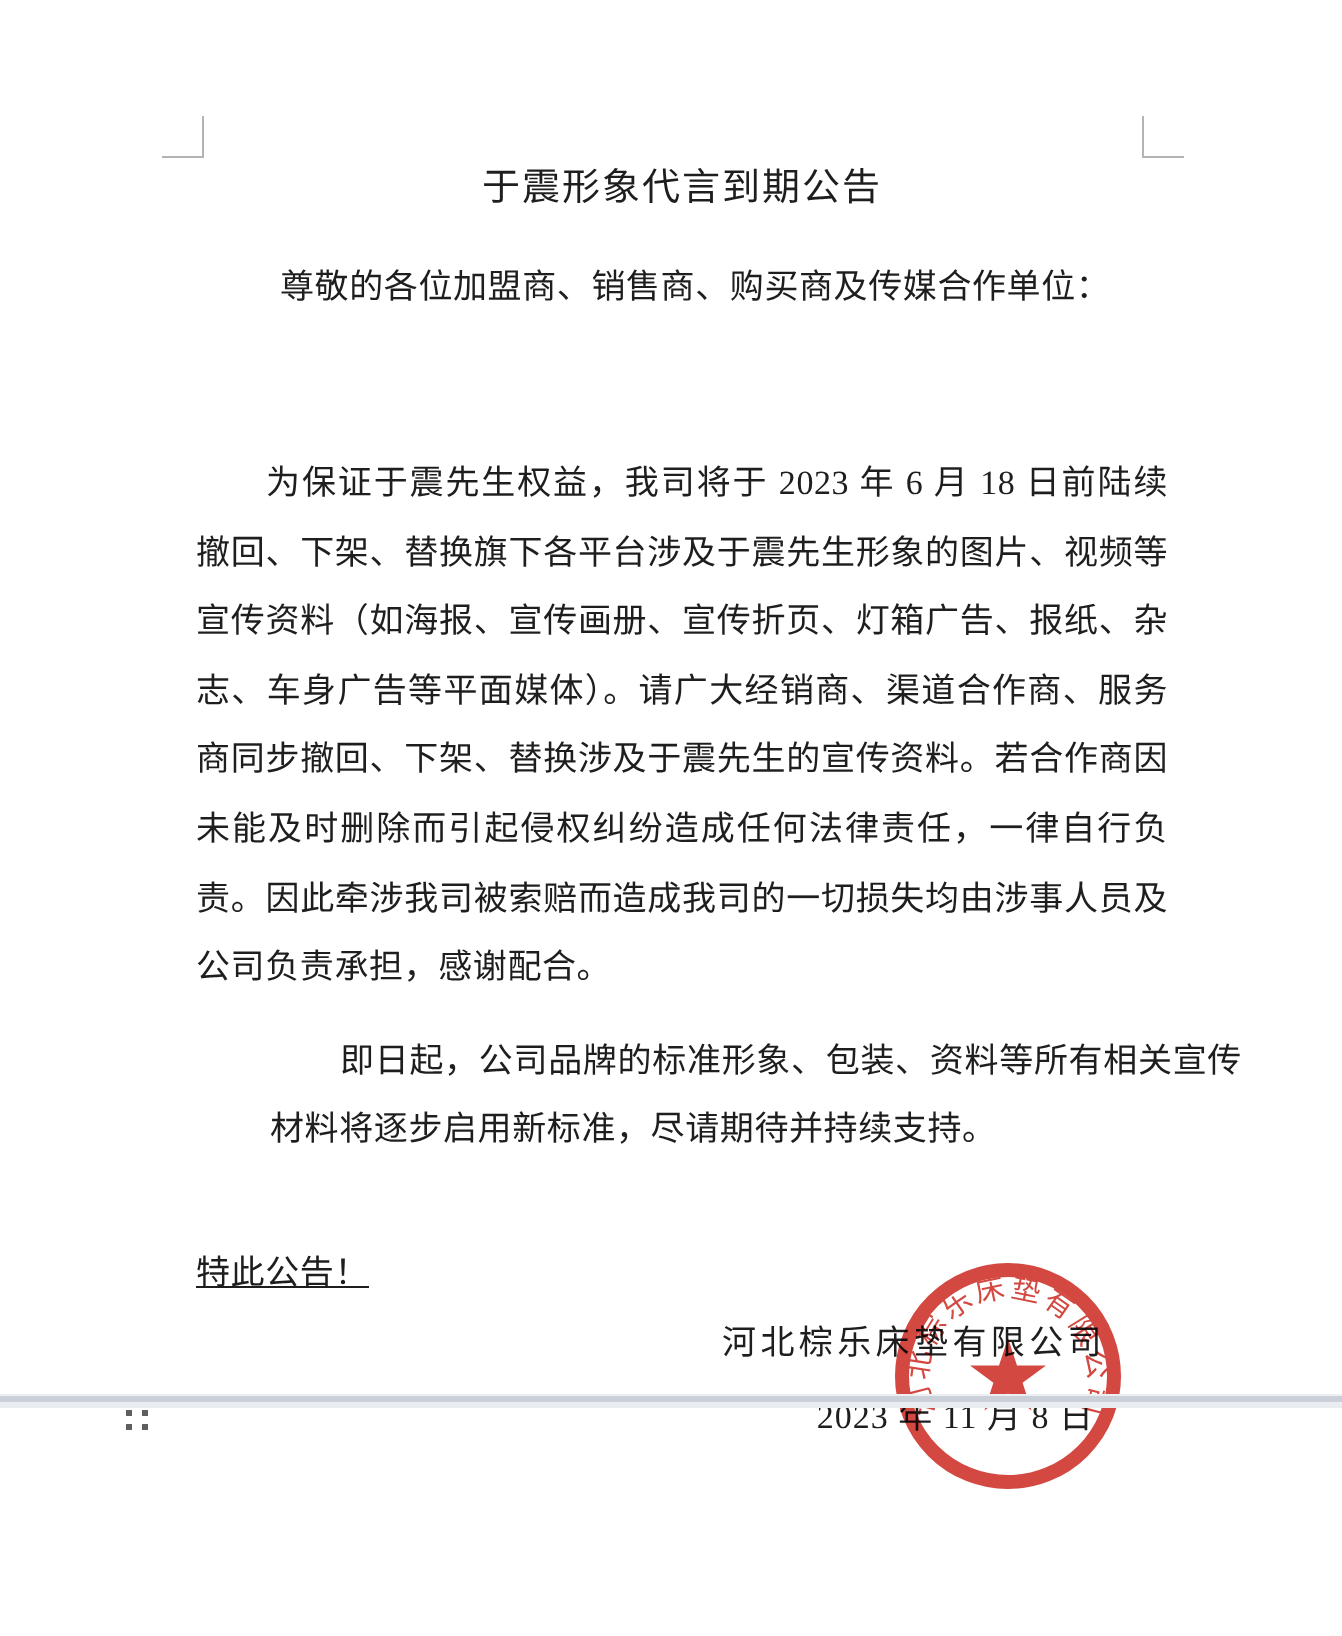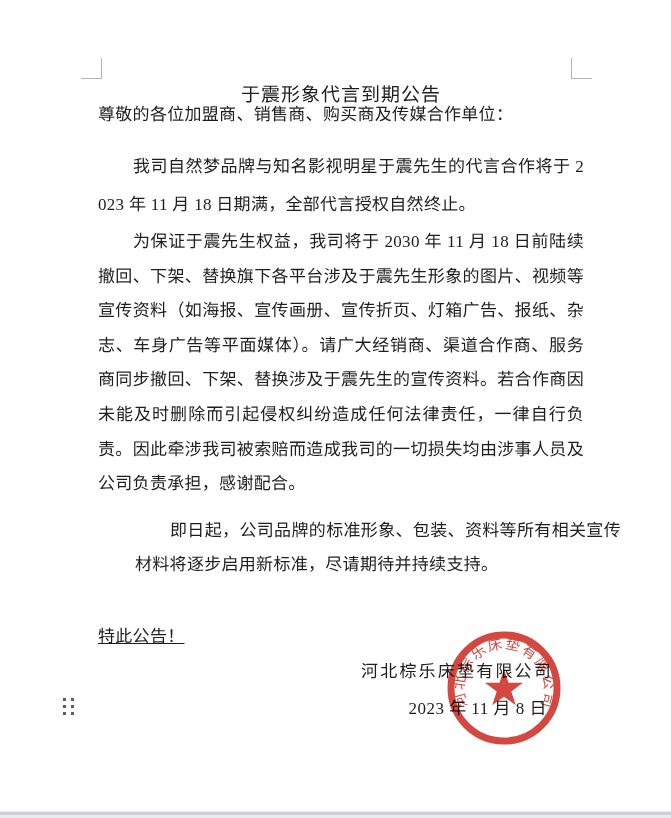--- a/index.html
+++ b/index.html
@@ -4,21 +4,21 @@
 <style>
   * { margin: 0; padding: 0; box-sizing: border-box; }
   html, body {
     width: 671px; height: 818px;
     background: #ffffff;
     overflow: hidden;
     font-family: "Liberation Serif", "DejaVu Serif", serif;
   }
   .canvas {
     position: relative;
-    width: 671px; height: 818px;
+    width: 671px; height: 704px;
     background: #ffffff;
     color: #1e1e1e;
   }
   
   .corner {
     position: absolute;
     width: 21px; height: 21px;
     top: 58px;
   }
   .corner.left  { left: 81px;  border-right: 1px solid #b3b3b3; border-bottom: 1px solid #b3b3b3; }
@@ -35,21 +35,21 @@
   .line {
     position: absolute;
     left: 98px; width: 486px;
     font-size: 17px;
     letter-spacing: 0.3px;
     text-align: justify;
     text-justify: inter-character;
     text-align-last: left;
     word-break: break-all;
   }
-  .salutation { top: 97px; line-height: 35px; }
+  .salutation { top: 126px; line-height: 35px; margin-left: 42px; }
   .para { text-indent: 35px; }
   .p2 { top: 148px; line-height: 38px; }
   .p3 { top: 225px; line-height: 34.6px; }
   .p4 { top: 514px; line-height: 34px; margin-left: 37px; }
   .closing { top: 620px; line-height: 34px; text-decoration: underline; }
 
   .sig-company {
     position: absolute; top: 659px; right: 118px;
     font-size: 17px; line-height: 25px; letter-spacing: 2.2px;
   }
@@ -92,23 +92,22 @@
 
 <div class="canvas">
 
   <div class="corner left"></div>
   <div class="corner right"></div>
 
   <h1 class="doc-title">于震形象代言到期公告</h1>
 
   <p class="line salutation">尊敬的各位加盟商、销售商、购买商及传媒合作单位：</p>
 
-  <p class="line para p2">我司自然梦品牌与知名影视明星于震先生的代言合作将于 2023 年 11 月 18 日期满，全部代言授权自然终止。</p>
 
-  <p class="line para p3">为保证于震先生权益，我司将于 2030 年 11 月 18 日前陆续撤回、下架、替换旗下各平台涉及于震先生形象的图片、视频等宣传资料（如海报、宣传画册、宣传折页、灯箱广告、报纸、杂志、车身广告等平面媒体）。请广大经销商、渠道合作商、服务商同步撤回、下架、替换涉及于震先生的宣传资料。若合作商因未能及时删除而引起侵权纠纷造成任何法律责任，一律自行负责。因此牵涉我司被索赔而造成我司的一切损失均由涉事人员及公司负责承担，感谢配合。</p>
+  <p class="line para p3">为保证于震先生权益，我司将于 2023 年 6 月 18 日前陆续撤回、下架、替换旗下各平台涉及于震先生形象的图片、视频等宣传资料（如海报、宣传画册、宣传折页、灯箱广告、报纸、杂志、车身广告等平面媒体）。请广大经销商、渠道合作商、服务商同步撤回、下架、替换涉及于震先生的宣传资料。若合作商因未能及时删除而引起侵权纠纷造成任何法律责任，一律自行负责。因此牵涉我司被索赔而造成我司的一切损失均由涉事人员及公司负责承担，感谢配合。</p>
 
   <p class="line para p4">即日起，公司品牌的标准形象、包装、资料等所有相关宣传材料将逐步启用新标准，尽请期待并持续支持。</p>
 
   <p class="line closing">特此公告！</p>
 
   <div class="sig-company">河北棕乐床垫有限公司</div>
 
   <div class="sig-date">2023 年 11 月 8 日</div>
 
   <div class="stamp">

